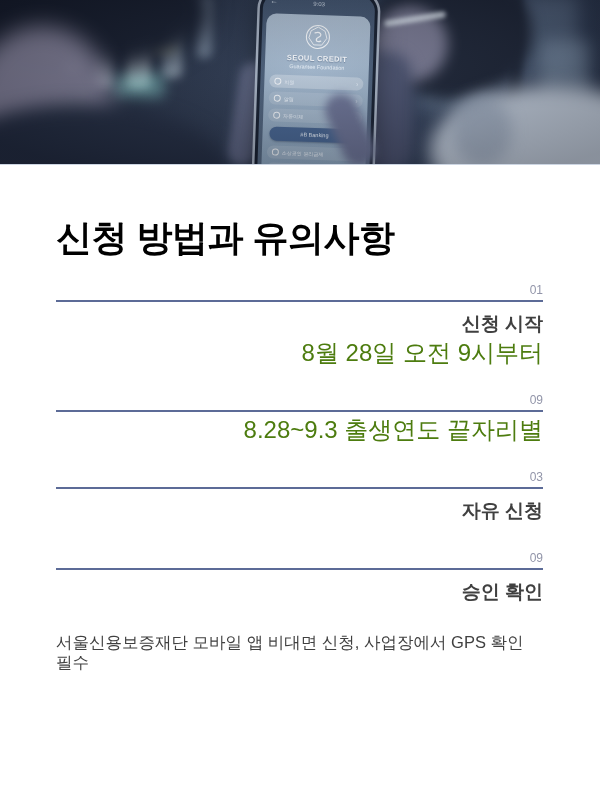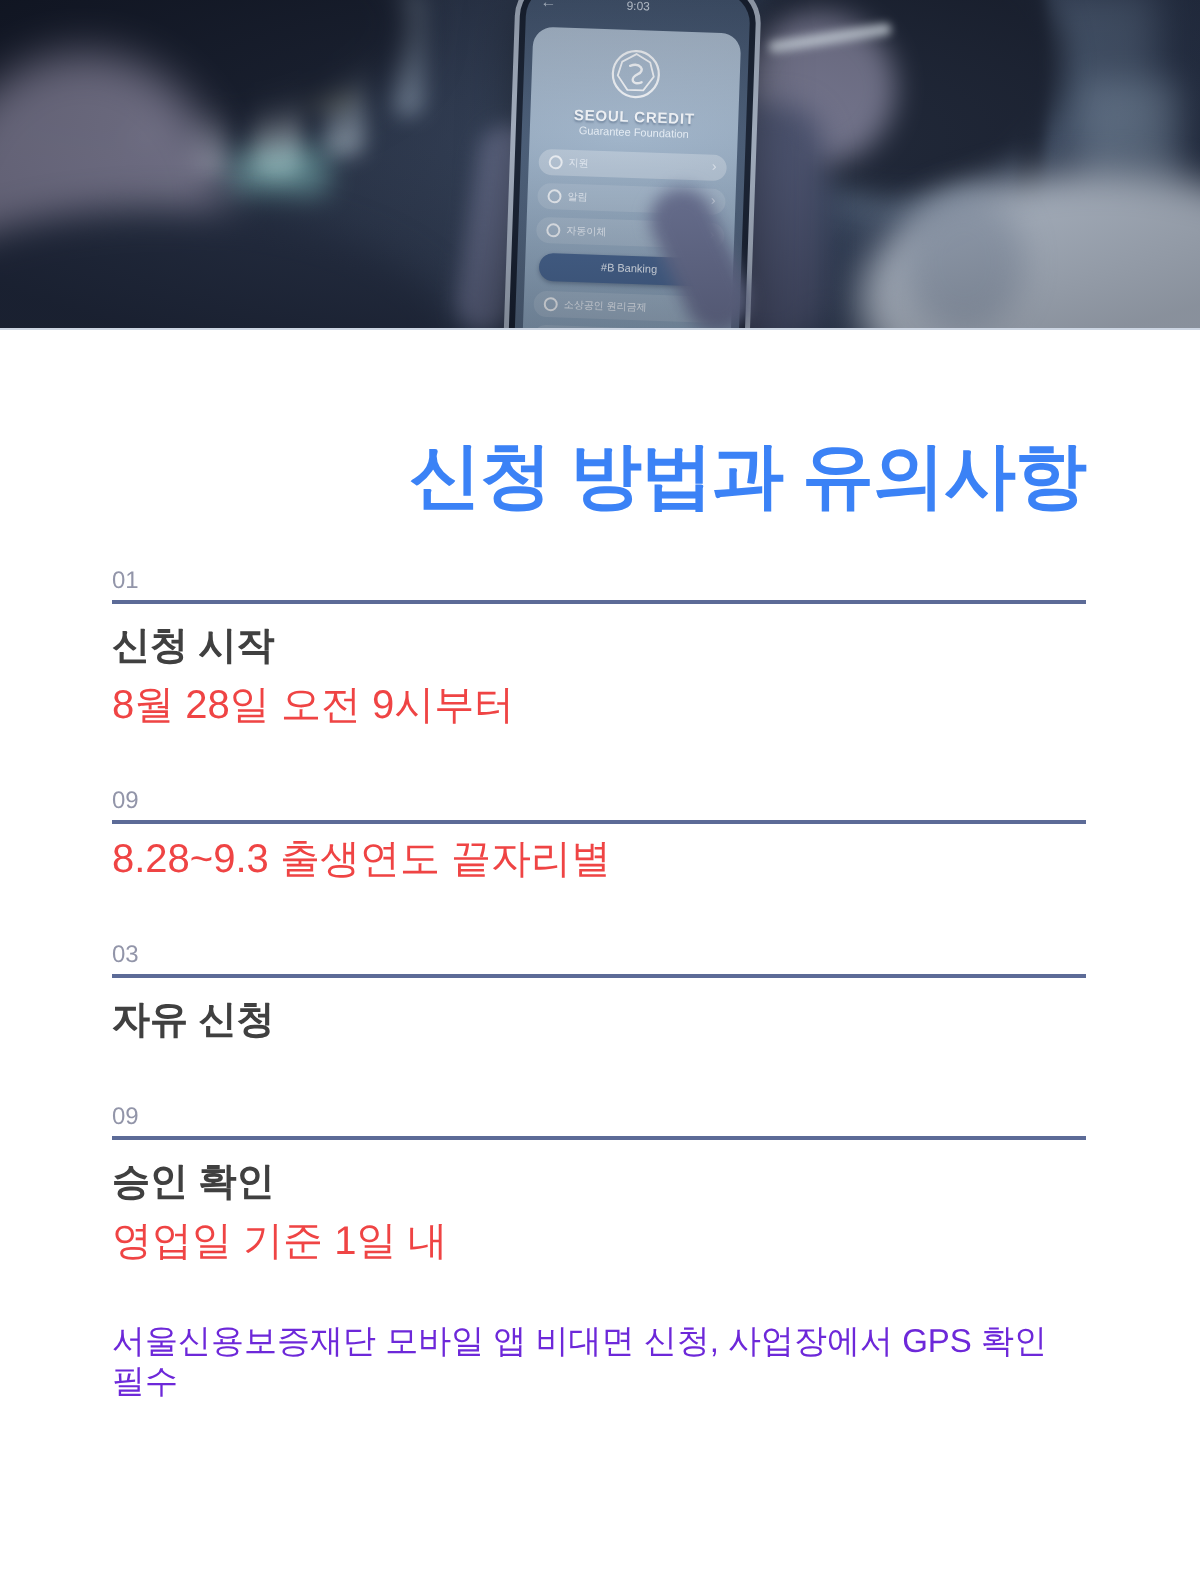--- a/index.html
+++ b/index.html
@@ -69,30 +69,30 @@
   .m-ico{width:5px;height:5px;border:1px solid #fff;border-radius:50%;margin-right:3px;opacity:.9;flex:0 0 auto;}
   .m-lab{flex:1;white-space:nowrap;overflow:hidden;}
   .m-chev{font-size:7px;opacity:.85;line-height:1;}
   .m-btn{height:14px;margin:1px 2px;background:#46638e;border-radius:8px;display:flex;align-items:center;
     justify-content:center;color:#ecf2f9;font-size:5.5px;box-shadow:0 1px 2px rgba(20,35,60,.35);}
   .hero-overlay{inset:0;background:radial-gradient(ellipse at 52% 42%,rgba(130,160,200,.10) 0%,rgba(8,12,22,.32) 90%);}
 
   
   .content{padding:0 57px 0 56px;}
   .title{
-    margin:57px 0 0;text-align:right;font-size:36px;line-height:31px;font-weight:800;
-    color:#3b82f6;letter-spacing:-0.5px;
-  }
-  .sections{margin-top:30px;}
+    margin:57px 0 0;text-align:left;font-size:36px;line-height:31px;font-weight:800;
+    color:#000000;letter-spacing:-0.5px;
+  }
+  .sections{margin-top:30px;text-align:right;}
   .section{margin-bottom:29px;}
   .sec-num{font-size:12px;line-height:14px;color:#9295a9;margin-bottom:3px;}
   .sec-line{height:0;border-bottom:2px solid #5c6b97;}
   .sec-head{margin-top:11px;font-size:19px;line-height:22px;font-weight:700;color:#404040;}
-  .sec-body{margin-top:7px;font-size:20px;line-height:22px;color:#ef4444;}
-  .footer-note{margin-top:25px;font-size:16.5px;line-height:20px;color:#6d28d9;}
+  .sec-body{margin-top:7px;font-size:24px;line-height:22px;color:#4d7c0f;}
+  .footer-note{margin-top:25px;font-size:16.5px;line-height:20px;color:#404040;}
 </style>
 </head>
 <body>
 
 <div class="page">
 
   <div class="hero">
     <div class="bokeh b1"></div>
     <div class="bokeh b2"></div>
     <div class="bokeh b3"></div>
@@ -192,21 +192,20 @@
       <div class="section">
         <div class="sec-num">03</div>
         <div class="sec-line"></div>
         <div class="sec-head">자유 신청</div>
       </div>
 
       <div class="section">
         <div class="sec-num">09</div>
         <div class="sec-line"></div>
         <div class="sec-head">승인 확인</div>
-        <div class="sec-body">영업일 기준 1일 내</div>
       </div>
 
     </div>
 
     <div class="footer-note">서울신용보증재단 모바일 앱 비대면 신청, 사업장에서 GPS 확인 필수</div>
   </div>
 
 </div>
 
 </body></html>

